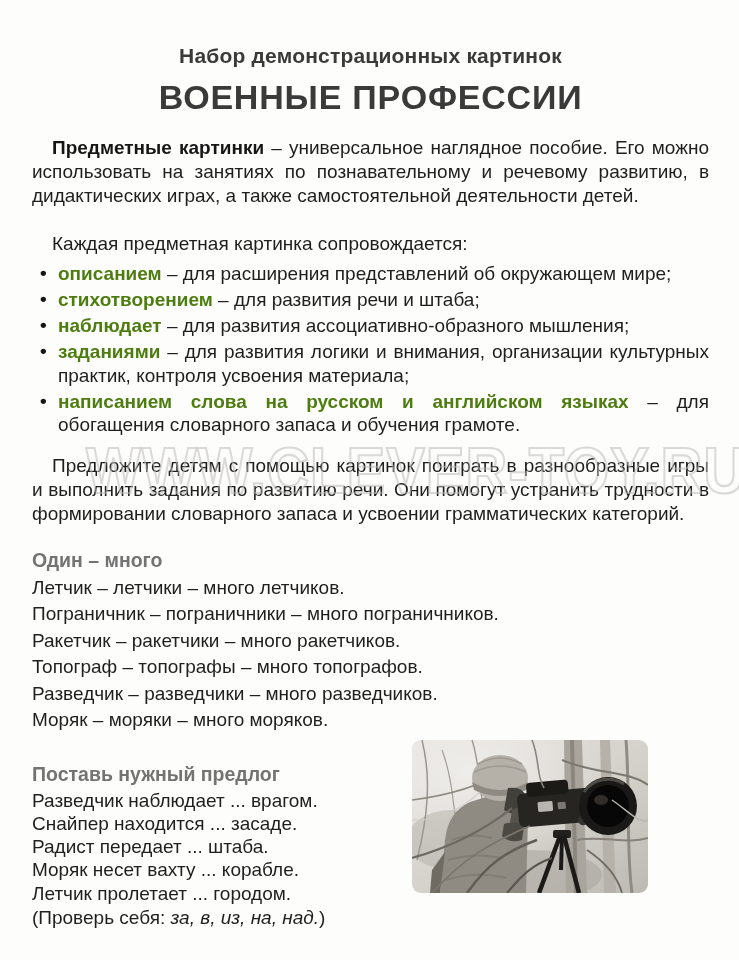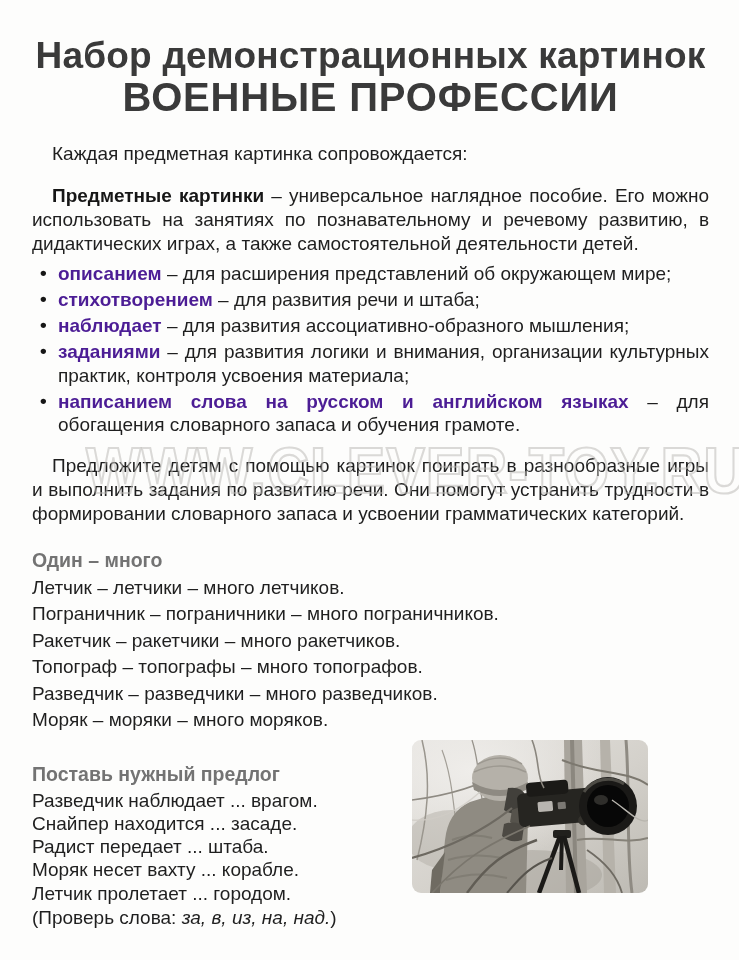--- a/index.html
+++ b/index.html
@@ -13,25 +13,25 @@
     width: 739px; height: 960px;
     background: #fdfdfc;
     font-family: "Liberation Sans", sans-serif;
     color: #222222;
     box-sizing: border-box;
     padding: 32px 30px 0 32px;
   }
   
   .title-block { text-align: center; margin: 4px 0 0 0; }
   .title-line1 {
-    font-size: 37px; font-weight: bold; color: #3a3a3a;
+    font-size: 21px; font-weight: bold; color: #3a3a3a;
     line-height: 40px; letter-spacing: 0.2px;
   }
   .title-line2 {
-    font-size: 40px; font-weight: bold; color: #3a3a3a;
+    font-size: 34px; font-weight: bold; color: #3a3a3a;
     line-height: 42px; letter-spacing: 0.8px;
   }
   
   p, li, .line { font-size: 19px; color: #1f1f1f; }
   .para {
     margin: 0; text-align: justify; line-height: 24px;
     hyphens: manual; -webkit-hyphens: manual;
   }
   .intro { margin-top: 18px; text-indent: 20px; }
   .lead-bold { font-weight: bold; color: #161616; }
@@ -46,21 +46,21 @@
     padding-left: 26px;
     text-align: justify;
     line-height: 23.5px;
     margin-top: 2.5px;
     hyphens: manual; -webkit-hyphens: manual;
   }
   ul.bullet-list li .bullet-dot {
     position: absolute; left: 8px; top: -1px;
     font-weight: bold; color: #161616;
   }
-  ul.bullet-list li .term { font-weight: bold; color: #4c1d95; }
+  ul.bullet-list li .term { font-weight: bold; color: #4d7c0f; }
   .suggest { margin-top: 17px; text-indent: 20px; }
   
   .section-heading {
     font-size: 19.5px; font-weight: bold; color: #737373;
     margin-top: 21px; line-height: 26px;
   }
   .one-many-list { margin-top: 2px; }
   .one-many-list .line { line-height: 26.5px; }
   .prep-heading { margin-top: 27px; }
   .prep-list { margin-top: 2px; max-width: 385px; }
@@ -101,23 +101,23 @@
 
   <div class="watermark">WWW.CLEVER-TOY.RU</div>
 
   <div class="content">
 
     <div class="title-block">
       <div class="title-line1">Набор демонстрационных картинок</div>
       <div class="title-line2">ВОЕННЫЕ ПРОФЕССИИ</div>
     </div>
 
+    <p class="para intro"><span class="lead-bold">Предметные картинки</span><span> – универсальное наглядное пособие. Его можно ис­пользовать на занятиях по познавательному и речевому развитию, в дидакти­ческих играх, а также самостоятельной деятельности детей.</span></p>
+
     <p class="para accompany-heading">Каждая предметная картинка сопровождается:</p>
-
-    <p class="para intro"><span class="lead-bold">Предметные картинки</span><span> – универсальное наглядное пособие. Его можно ис­пользовать на занятиях по познавательному и речевому развитию, в дидакти­ческих играх, а также самостоятельной деятельности детей.</span></p>
 
     <ul class="bullet-list">
       <li><span class="bullet-dot">•</span><span class="term">описанием</span><span> – для расширения представлений об окружающем мире;</span></li>
       <li><span class="bullet-dot">•</span><span class="term">стихотворением</span><span> – для развития речи и штаба;</span></li>
       <li><span class="bullet-dot">•</span><span class="term">наблюдает</span><span> – для развития ассоциативно-образного мышления;</span></li>
       <li><span class="bullet-dot">•</span><span class="term">заданиями</span><span> – для развития логики и внимания, организации культурных практик, контроля усвоения материала;</span></li>
       <li><span class="bullet-dot">•</span><span class="term">написанием слова на русском и английском языках</span><span> – для обогащения словарного запаса и обучения грамоте.</span></li>
     </ul>
 
     <p class="para suggest">Предложите детям с помощью картинок поиграть в разнообразные игры и выполнить задания по развитию речи. Они помогут устранить трудности в фор­мировании словарного запаса и усвоении грамматических категорий.</p>
@@ -132,21 +132,21 @@
       <div class="line">Моряк – моряки – много моряков.</div>
     </div>
 
     <div class="section-heading prep-heading">Поставь нужный предлог</div>
     <div class="prep-list">
       <div class="line">Разведчик наблюдает ... врагом.</div>
       <div class="line">Снайпер находится ... засаде.</div>
       <div class="line">Радист передает ... штаба.</div>
       <div class="line">Моряк несет вахту ... корабле.</div>
       <div class="line">Летчик пролетает ... городом.</div>
-      <div class="line check-line"><span>(Проверь слова: </span><span class="check-italic">за, в, из, на, над.</span><span>)</span></div>
+      <div class="line check-line"><span>(Проверь себя: </span><span class="check-italic">за, в, из, на, над.</span><span>)</span></div>
     </div>
 
   </div>
 
   <div class="photo-frame">
     <svg viewBox="0 0 236 153" xmlns="http://www.w3.org/2000/svg">
       <defs>
         <linearGradient id="bg" x1="0" y1="0" x2="1" y2="1">
           <stop offset="0" stop-color="#e6e4e0"></stop>
           <stop offset="0.55" stop-color="#d4d1cb"></stop>

